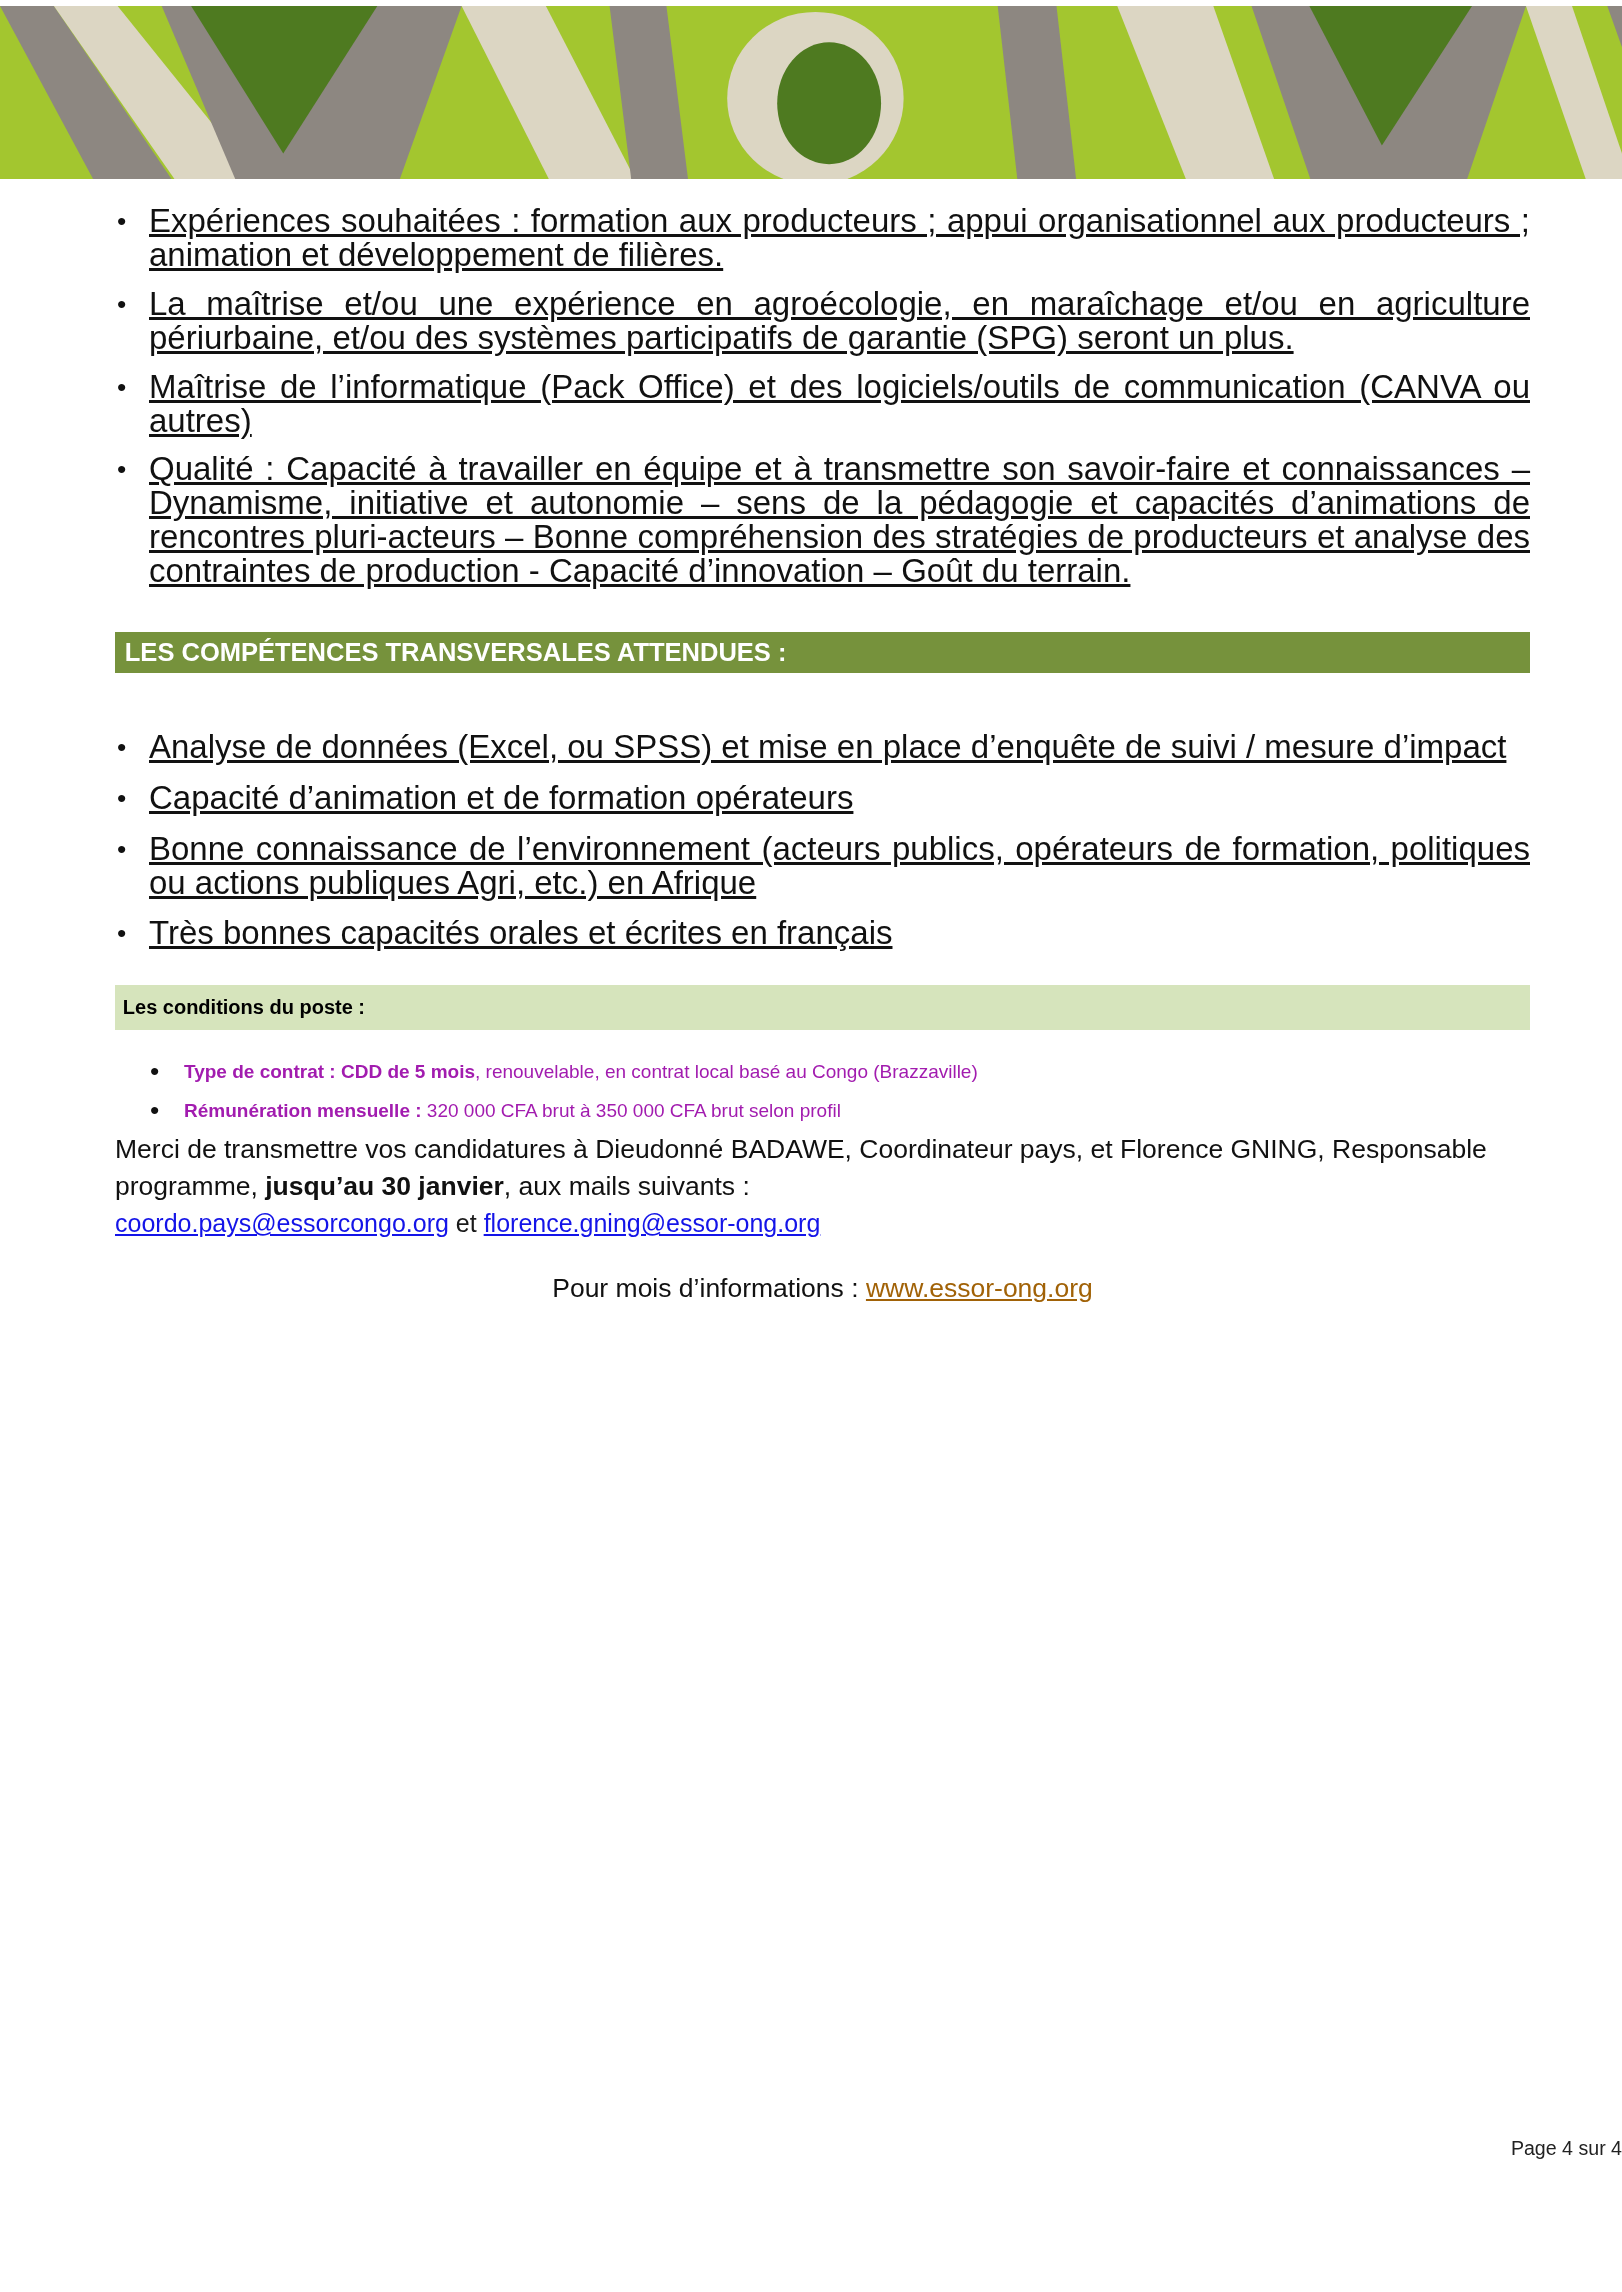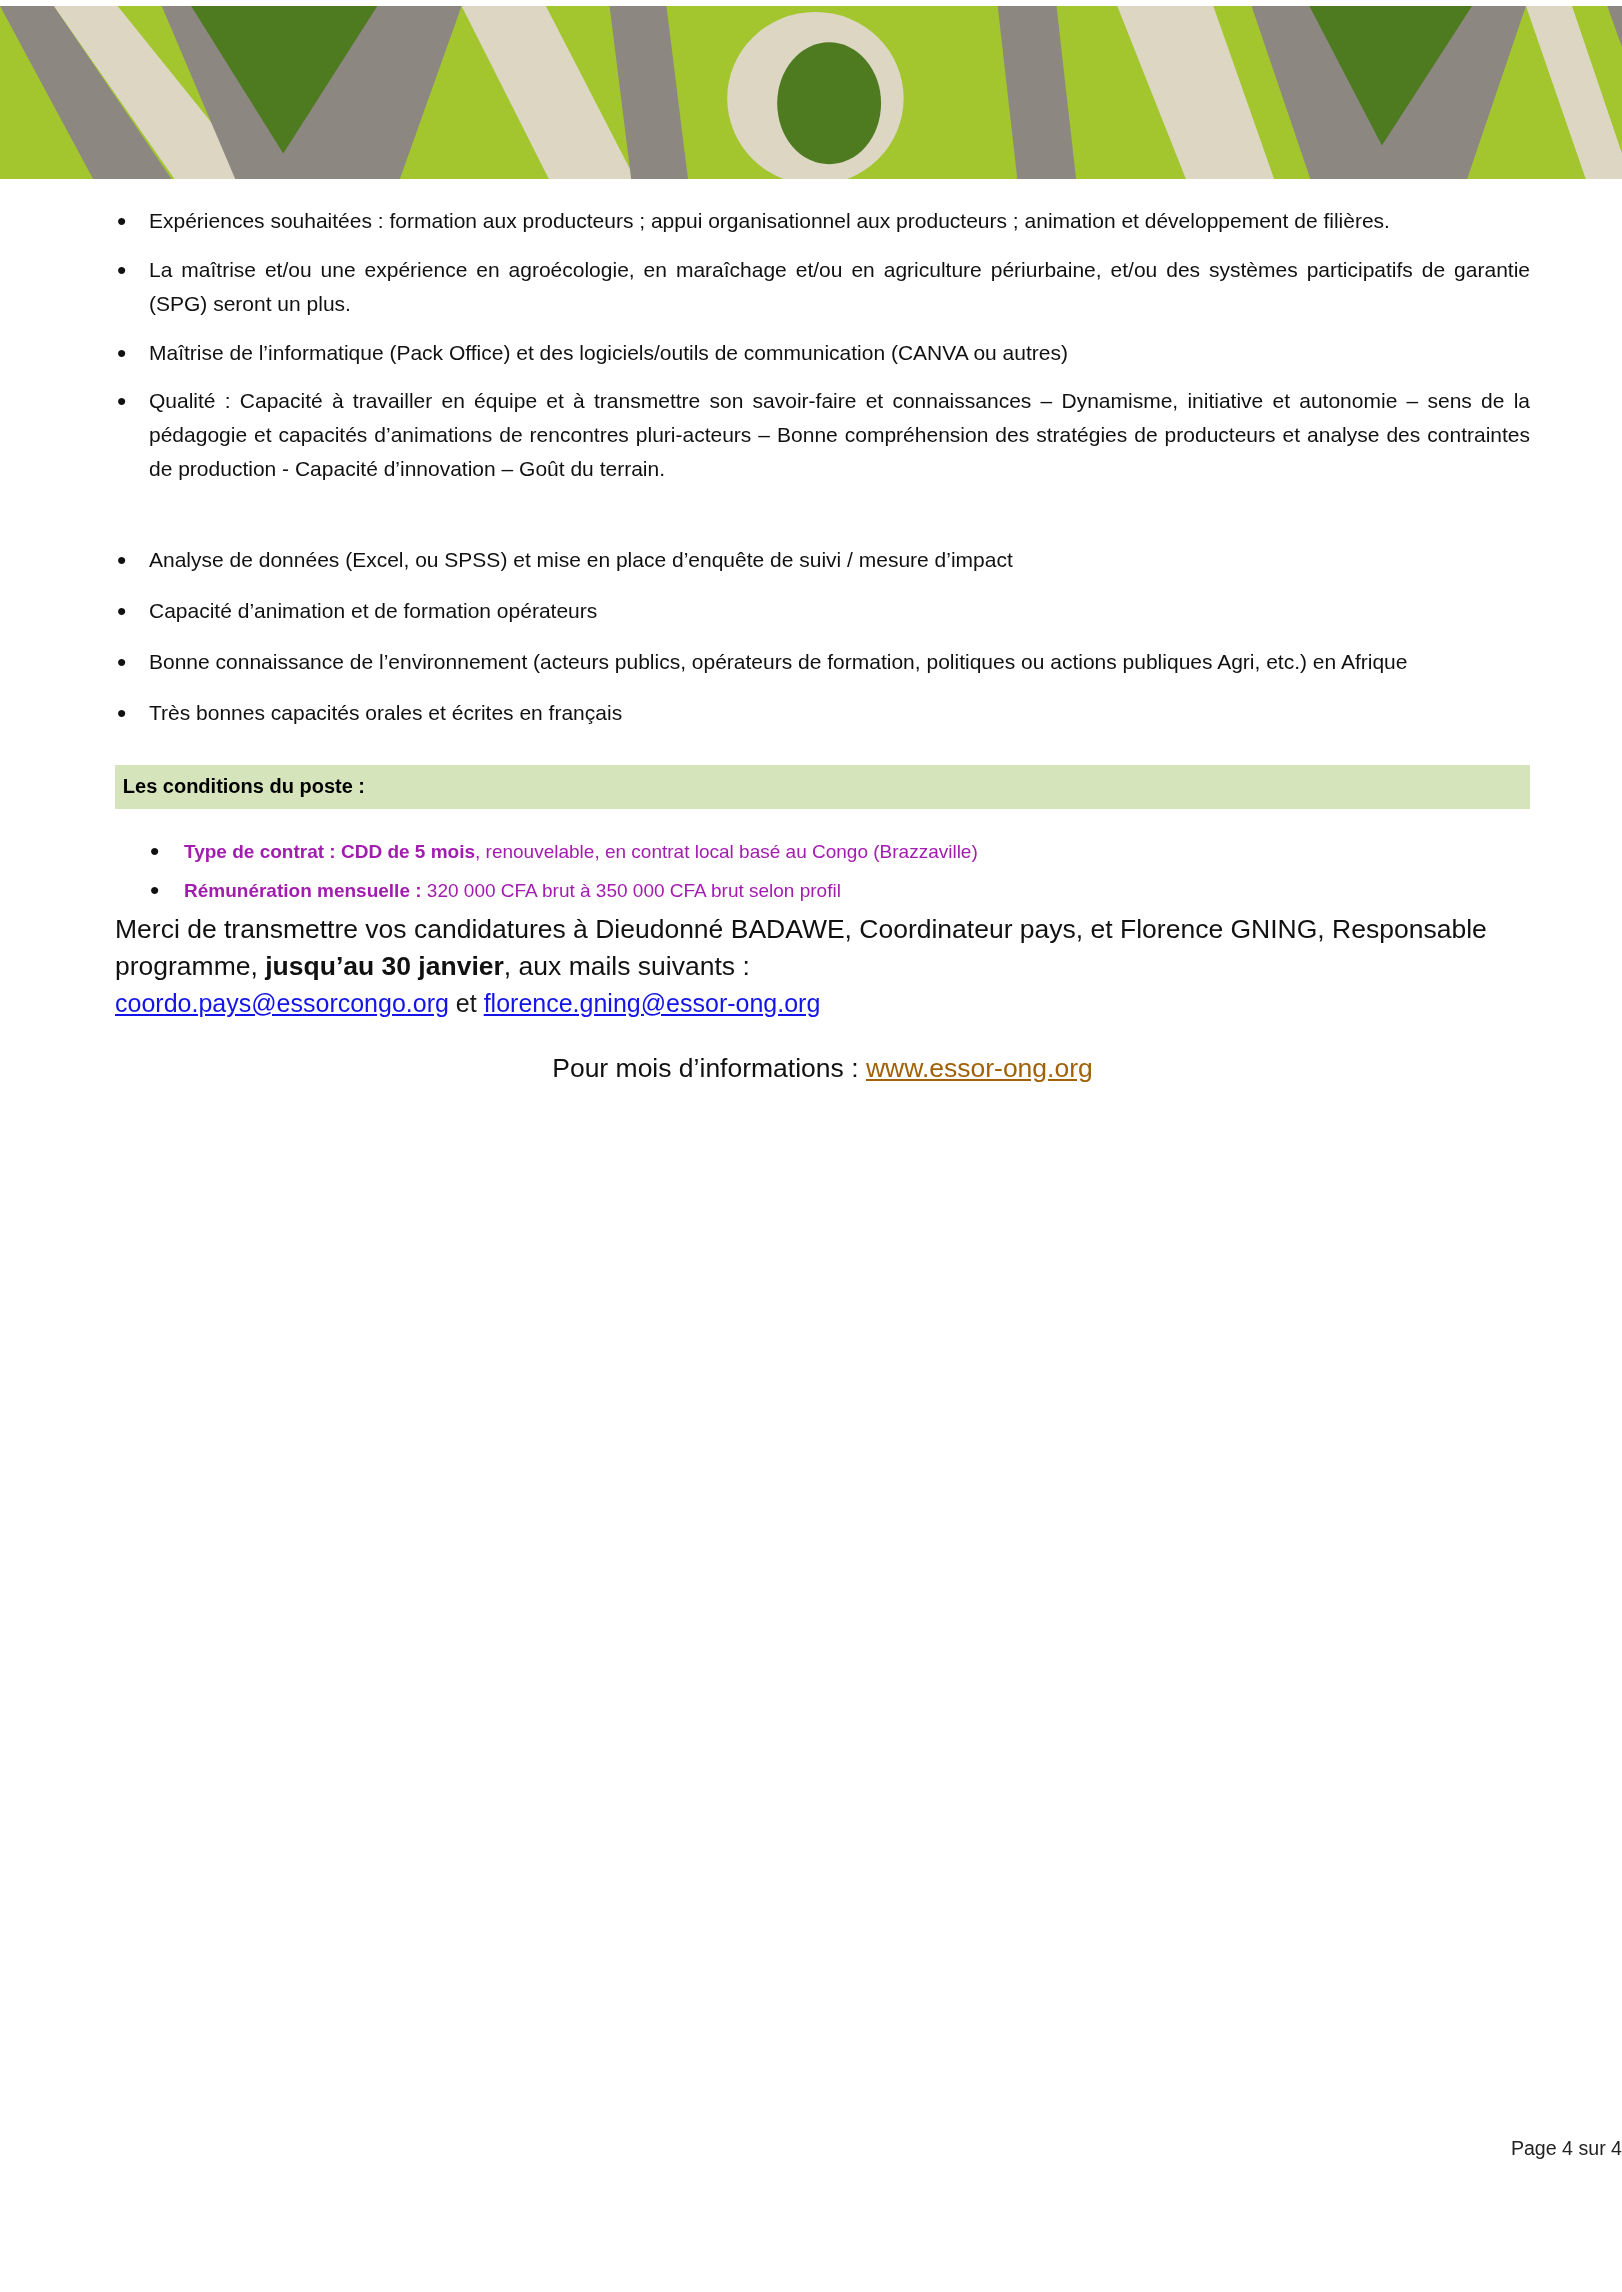--- a/index.html
+++ b/index.html
@@ -22,25 +22,26 @@
   .banner svg { width: 100%; height: 100%; display: block; }
 
   .content {
     padding: 25.5px 92px 0 115px; 
   }
 
   ul.bullets { list-style: none; }
   ul.bullets li {
     position: relative;
     padding-left: 34px;
-    font-size: 21px;
+    font-size: 33px;
     line-height: 34px;
     text-align: justify;
     margin-bottom: 14.7px;
     color: #111;
+    text-decoration: underline;
   }
   ul.bullets li::before {
     content: "\2022";
     position: absolute;
     left: 2px;
     top: 0;
     font-size: 26.5px;
     color: #111;
   }
   ul.bullets.tight li { margin-bottom: 16.7px; }
@@ -166,20 +167,21 @@
 
   <div class="content">
 
     <ul class="bullets">
       <li>Expériences souhaitées : formation aux producteurs ; appui organisationnel aux producteurs ; animation et développement de filières.</li>
       <li>La maîtrise et/ou une expérience en agroécologie, en maraîchage et/ou en agriculture périurbaine, et/ou des systèmes participatifs de garantie (SPG) seront un plus.</li>
       <li>Maîtrise de l’informatique (Pack Office) et des logiciels/outils de communication (CANVA ou autres)</li>
       <li>Qualité : Capacité à travailler en équipe et à transmettre son savoir-faire et connaissances – Dynamisme, initiative et autonomie – sens de la pédagogie et capacités d’animations de rencontres pluri-acteurs – Bonne compréhension des stratégies de producteurs et analyse des contraintes de production - Capacité d’innovation – Goût du terrain.</li>
     </ul>
 
+    <div class="section-bar">LES COMPÉTENCES TRANSVERSALES ATTENDUES :</div>
 
     <ul class="bullets tight list-2">
       <li>Analyse de données (Excel, ou SPSS) et mise en place d’enquête de suivi / mesure d’impact</li>
       <li>Capacité d’animation et de formation opérateurs</li>
       <li>Bonne connaissance de l’environnement (acteurs publics, opérateurs de formation, politiques ou actions publiques Agri, etc.) en Afrique</li>
       <li>Très bonnes capacités orales et écrites en français</li>
     </ul>
 
     <div class="conditions-bar">Les conditions du poste :</div>
 

